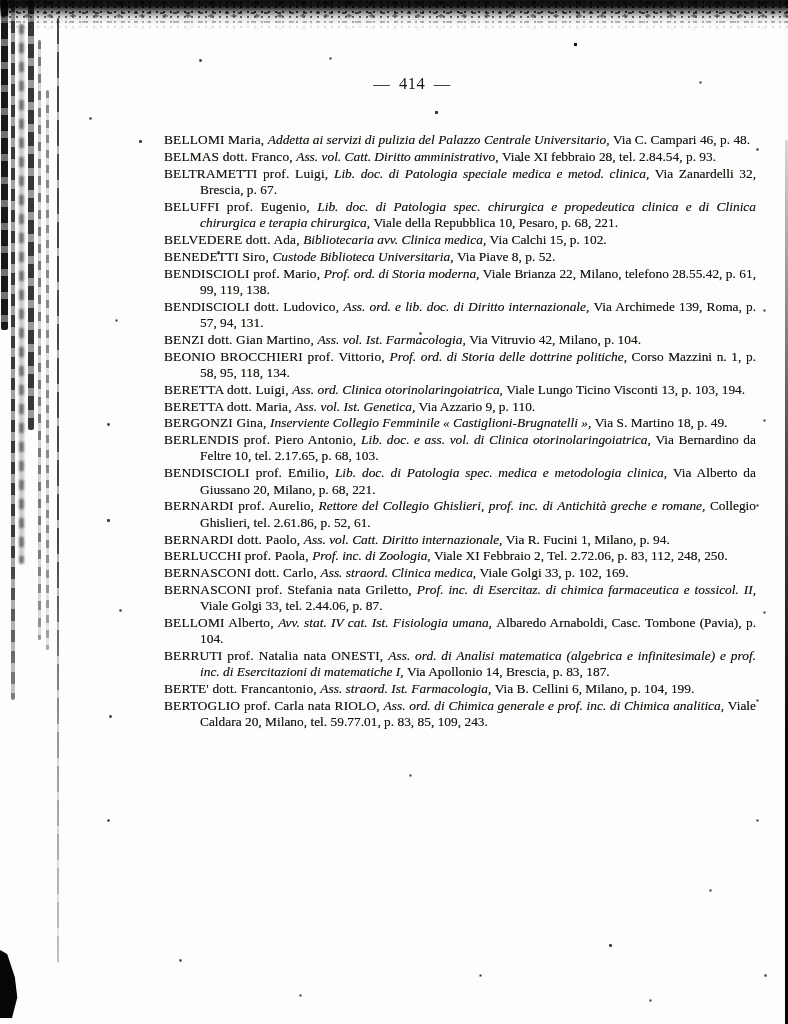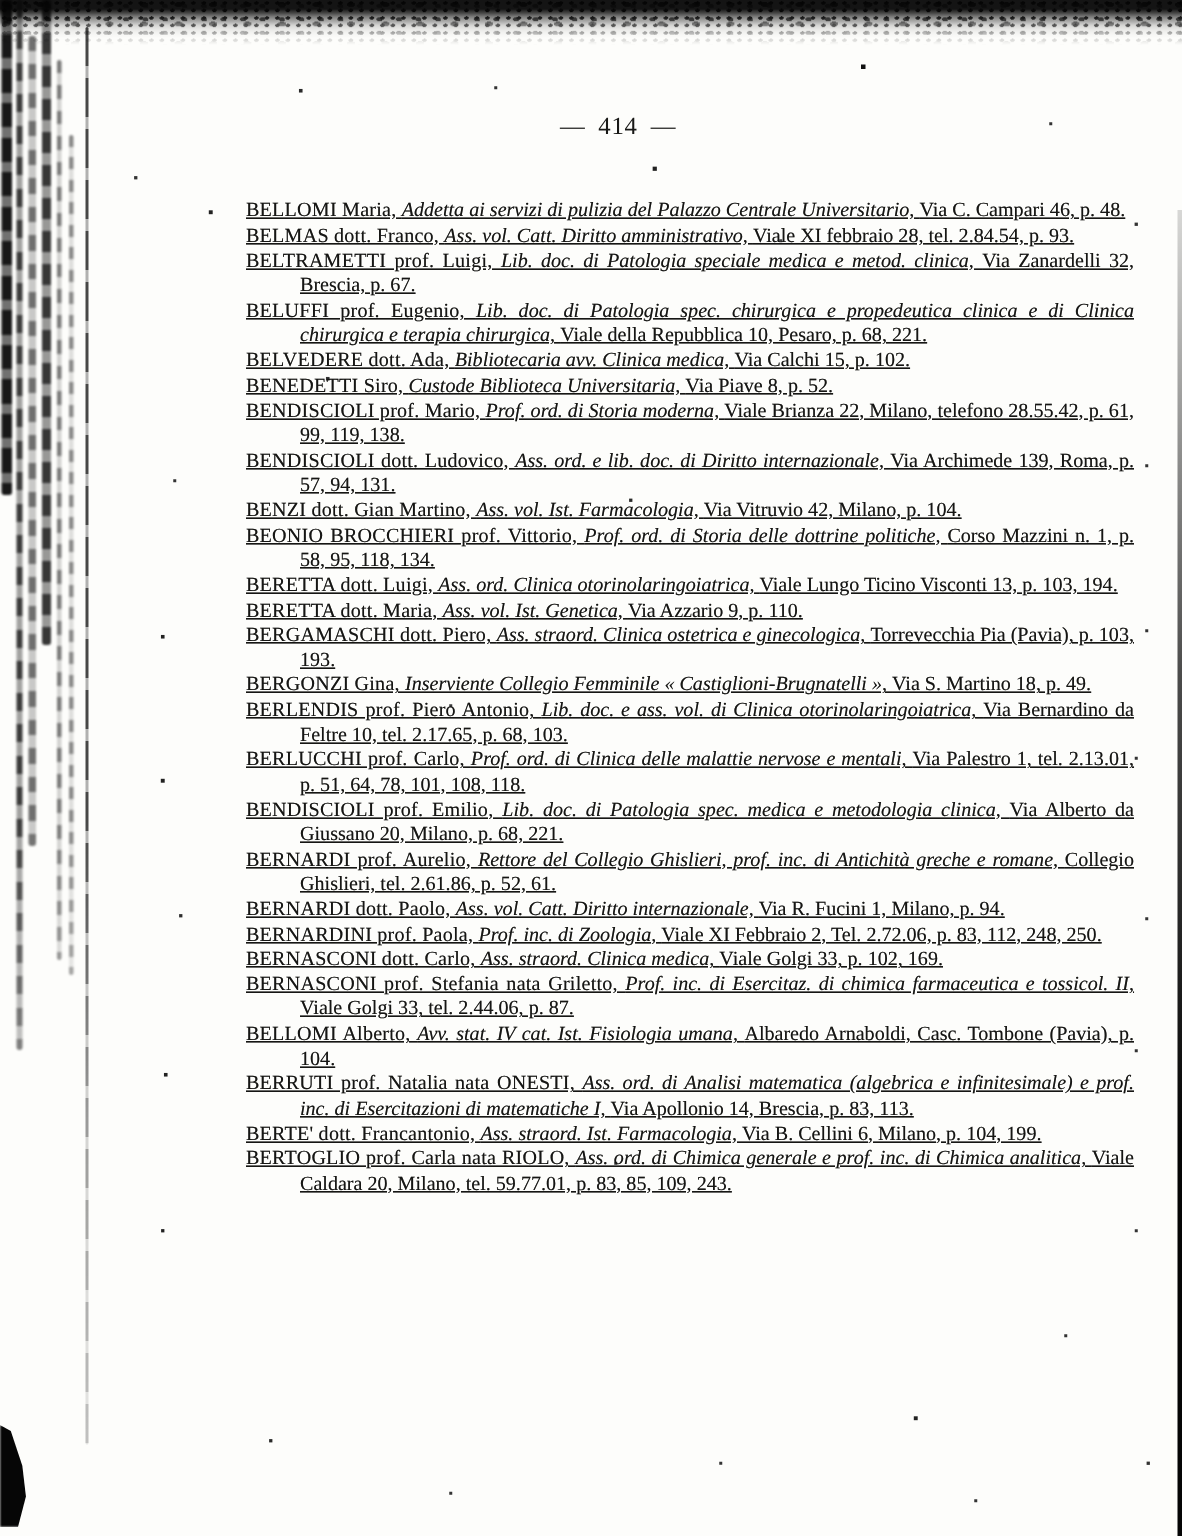--- a/index.html
+++ b/index.html
@@ -67,21 +67,20 @@
     font-size:16.5px; color:#181816; letter-spacing:.5px; word-spacing:4px;
   }
   .entries {
     position:absolute; top:132px; left:164px; width:592px;
     color:#161614;
   }
   .entry {
     margin:0 0 .6px 0; padding-left:36px; text-indent:-36px;
     text-align:justify; font-size:13.4px; line-height:16.25px;
     text-shadow:0 0 .35px rgba(20,20,20,.55);
-    text-decoration:underline;
   }
   .e-name { letter-spacing:.15px; }
   .e-role { font-style:italic; }
 </style>
 </head>
 <body>
 
 <div class="page">
 
   <div class="top-band"></div>
@@ -117,42 +116,40 @@
   <p class="entry"><span class="e-name">BENDISCIOLI dott. Ludovico, </span><span class="e-role">Ass. ord. e lib. doc. di Diritto internazionale, </span><span class="e-rest">Via Archimede 139, Roma, p. 57, 94, 131.</span></p>
 
   <p class="entry"><span class="e-name">BENZI dott. Gian Martino, </span><span class="e-role">Ass. vol. Ist. Farmacologia, </span><span class="e-rest">Via Vitruvio 42, Milano, p. 104.</span></p>
 
   <p class="entry"><span class="e-name">BEONIO BROCCHIERI prof. Vittorio, </span><span class="e-role">Prof. ord. di Storia delle dottrine politiche, </span><span class="e-rest">Corso Mazzini n. 1, p. 58, 95, 118, 134.</span></p>
 
   <p class="entry"><span class="e-name">BERETTA dott. Luigi, </span><span class="e-role">Ass. ord. Clinica otorinolaringoiatrica, </span><span class="e-rest">Viale Lungo Ticino Visconti 13, p. 103, 194.</span></p>
 
   <p class="entry"><span class="e-name">BERETTA dott. Maria, </span><span class="e-role">Ass. vol. Ist. Genetica, </span><span class="e-rest">Via Azzario 9, p. 110.</span></p>
 
-  <p class="entry"><span class="e-name">BERGAMASCHI dott. Piero, </span><span class="e-role">Ass. straord. Clinica ostetrica e ginecologica, </span><span class="e-rest">Torrevecchia Pia (Pavia), p. 103, 193.</span></p>
 
 
   <p class="entry"><span class="e-name">BERGONZI Gina, </span><span class="e-role">Inserviente Collegio Femminile « Castiglioni-Brugnatelli », </span><span class="e-rest">Via S. Martino 18, p. 49.</span></p>
 
   <p class="entry"><span class="e-name">BERLENDIS prof. Piero Antonio, </span><span class="e-role">Lib. doc. e ass. vol. di Clinica otorinolaringoiatrica, </span><span class="e-rest">Via Bernardino da Feltre 10, tel. 2.17.65, p. 68, 103.</span></p>
 
-  <p class="entry"><span class="e-name">BERLUCCHI prof. Carlo, </span><span class="e-role">Prof. ord. di Clinica delle malattie nervose e mentali, </span><span class="e-rest">Via Palestro 1, tel. 2.13.01, p. 51, 64, 78, 101, 108, 118.</span></p>
 
   <p class="entry"><span class="e-name">BENDISCIOLI prof. Emilio, </span><span class="e-role">Lib. doc. di Patologia spec. medica e metodologia clinica, </span><span class="e-rest">Via Alberto da Giussano 20, Milano, p. 68, 221.</span></p>
 
   <p class="entry"><span class="e-name">BERNARDI prof. Aurelio, </span><span class="e-role">Rettore del Collegio Ghislieri, prof. inc. di Antichità greche e romane, </span><span class="e-rest">Collegio Ghislieri, tel. 2.61.86, p. 52, 61.</span></p>
 
   <p class="entry"><span class="e-name">BERNARDI dott. Paolo, </span><span class="e-role">Ass. vol. Catt. Diritto internazionale, </span><span class="e-rest">Via R. Fucini 1, Milano, p. 94.</span></p>
 
-  <p class="entry"><span class="e-name">BERNARDINI prof. Paola, </span><span class="e-role">Prof. inc. di Zoologia, </span><span class="e-rest">Viale XI Febbraio 2, Tel. 2.72.06, p. 83, 112, 248, 250.</span></p>
+  <p class="entry"><span class="e-name">BERLUCCHI prof. Paola, </span><span class="e-role">Prof. inc. di Zoologia, </span><span class="e-rest">Viale XI Febbraio 2, Tel. 2.72.06, p. 83, 112, 248, 250.</span></p>
 
   <p class="entry"><span class="e-name">BERNASCONI dott. Carlo, </span><span class="e-role">Ass. straord. Clinica medica, </span><span class="e-rest">Viale Golgi 33, p. 102, 169.</span></p>
 
   <p class="entry"><span class="e-name">BERNASCONI prof. Stefania nata Griletto, </span><span class="e-role">Prof. inc. di Esercitaz. di chimica farmaceutica e tossicol. II, </span><span class="e-rest">Viale Golgi 33, tel. 2.44.06, p. 87.</span></p>
 
   <p class="entry"><span class="e-name">BELLOMI Alberto, </span><span class="e-role">Avv. stat. IV cat. Ist. Fisiologia umana, </span><span class="e-rest">Albaredo Arnaboldi, Casc. Tombone (Pavia), p. 104.</span></p>
 
-  <p class="entry"><span class="e-name">BERRUTI prof. Natalia nata ONESTI, </span><span class="e-role">Ass. ord. di Analisi matematica (algebrica e infinitesimale) e prof. inc. di Esercitazioni di matematiche I, </span><span class="e-rest">Via Apollonio 14, Brescia, p. 83, 113.</span></p>
+  <p class="entry"><span class="e-name">BERRUTI prof. Natalia nata ONESTI, </span><span class="e-role">Ass. ord. di Analisi matematica (algebrica e infinitesimale) e prof. inc. di Esercitazioni di matematiche I, </span><span class="e-rest">Via Apollonio 14, Brescia, p. 83, 187.</span></p>
 
   <p class="entry"><span class="e-name">BERTE' dott. Francantonio, </span><span class="e-role">Ass. straord. Ist. Farmacologia, </span><span class="e-rest">Via B. Cellini 6, Milano, p. 104, 199.</span></p>
 
   <p class="entry"><span class="e-name">BERTOGLIO prof. Carla nata RIOLO, </span><span class="e-role">Ass. ord. di Chimica generale e prof. inc. di Chimica analitica, </span><span class="e-rest">Viale Caldara 20, Milano, tel. 59.77.01, p. 83, 85, 109, 243.</span></p>
 </div>
 </div>
 
 </body></html>

